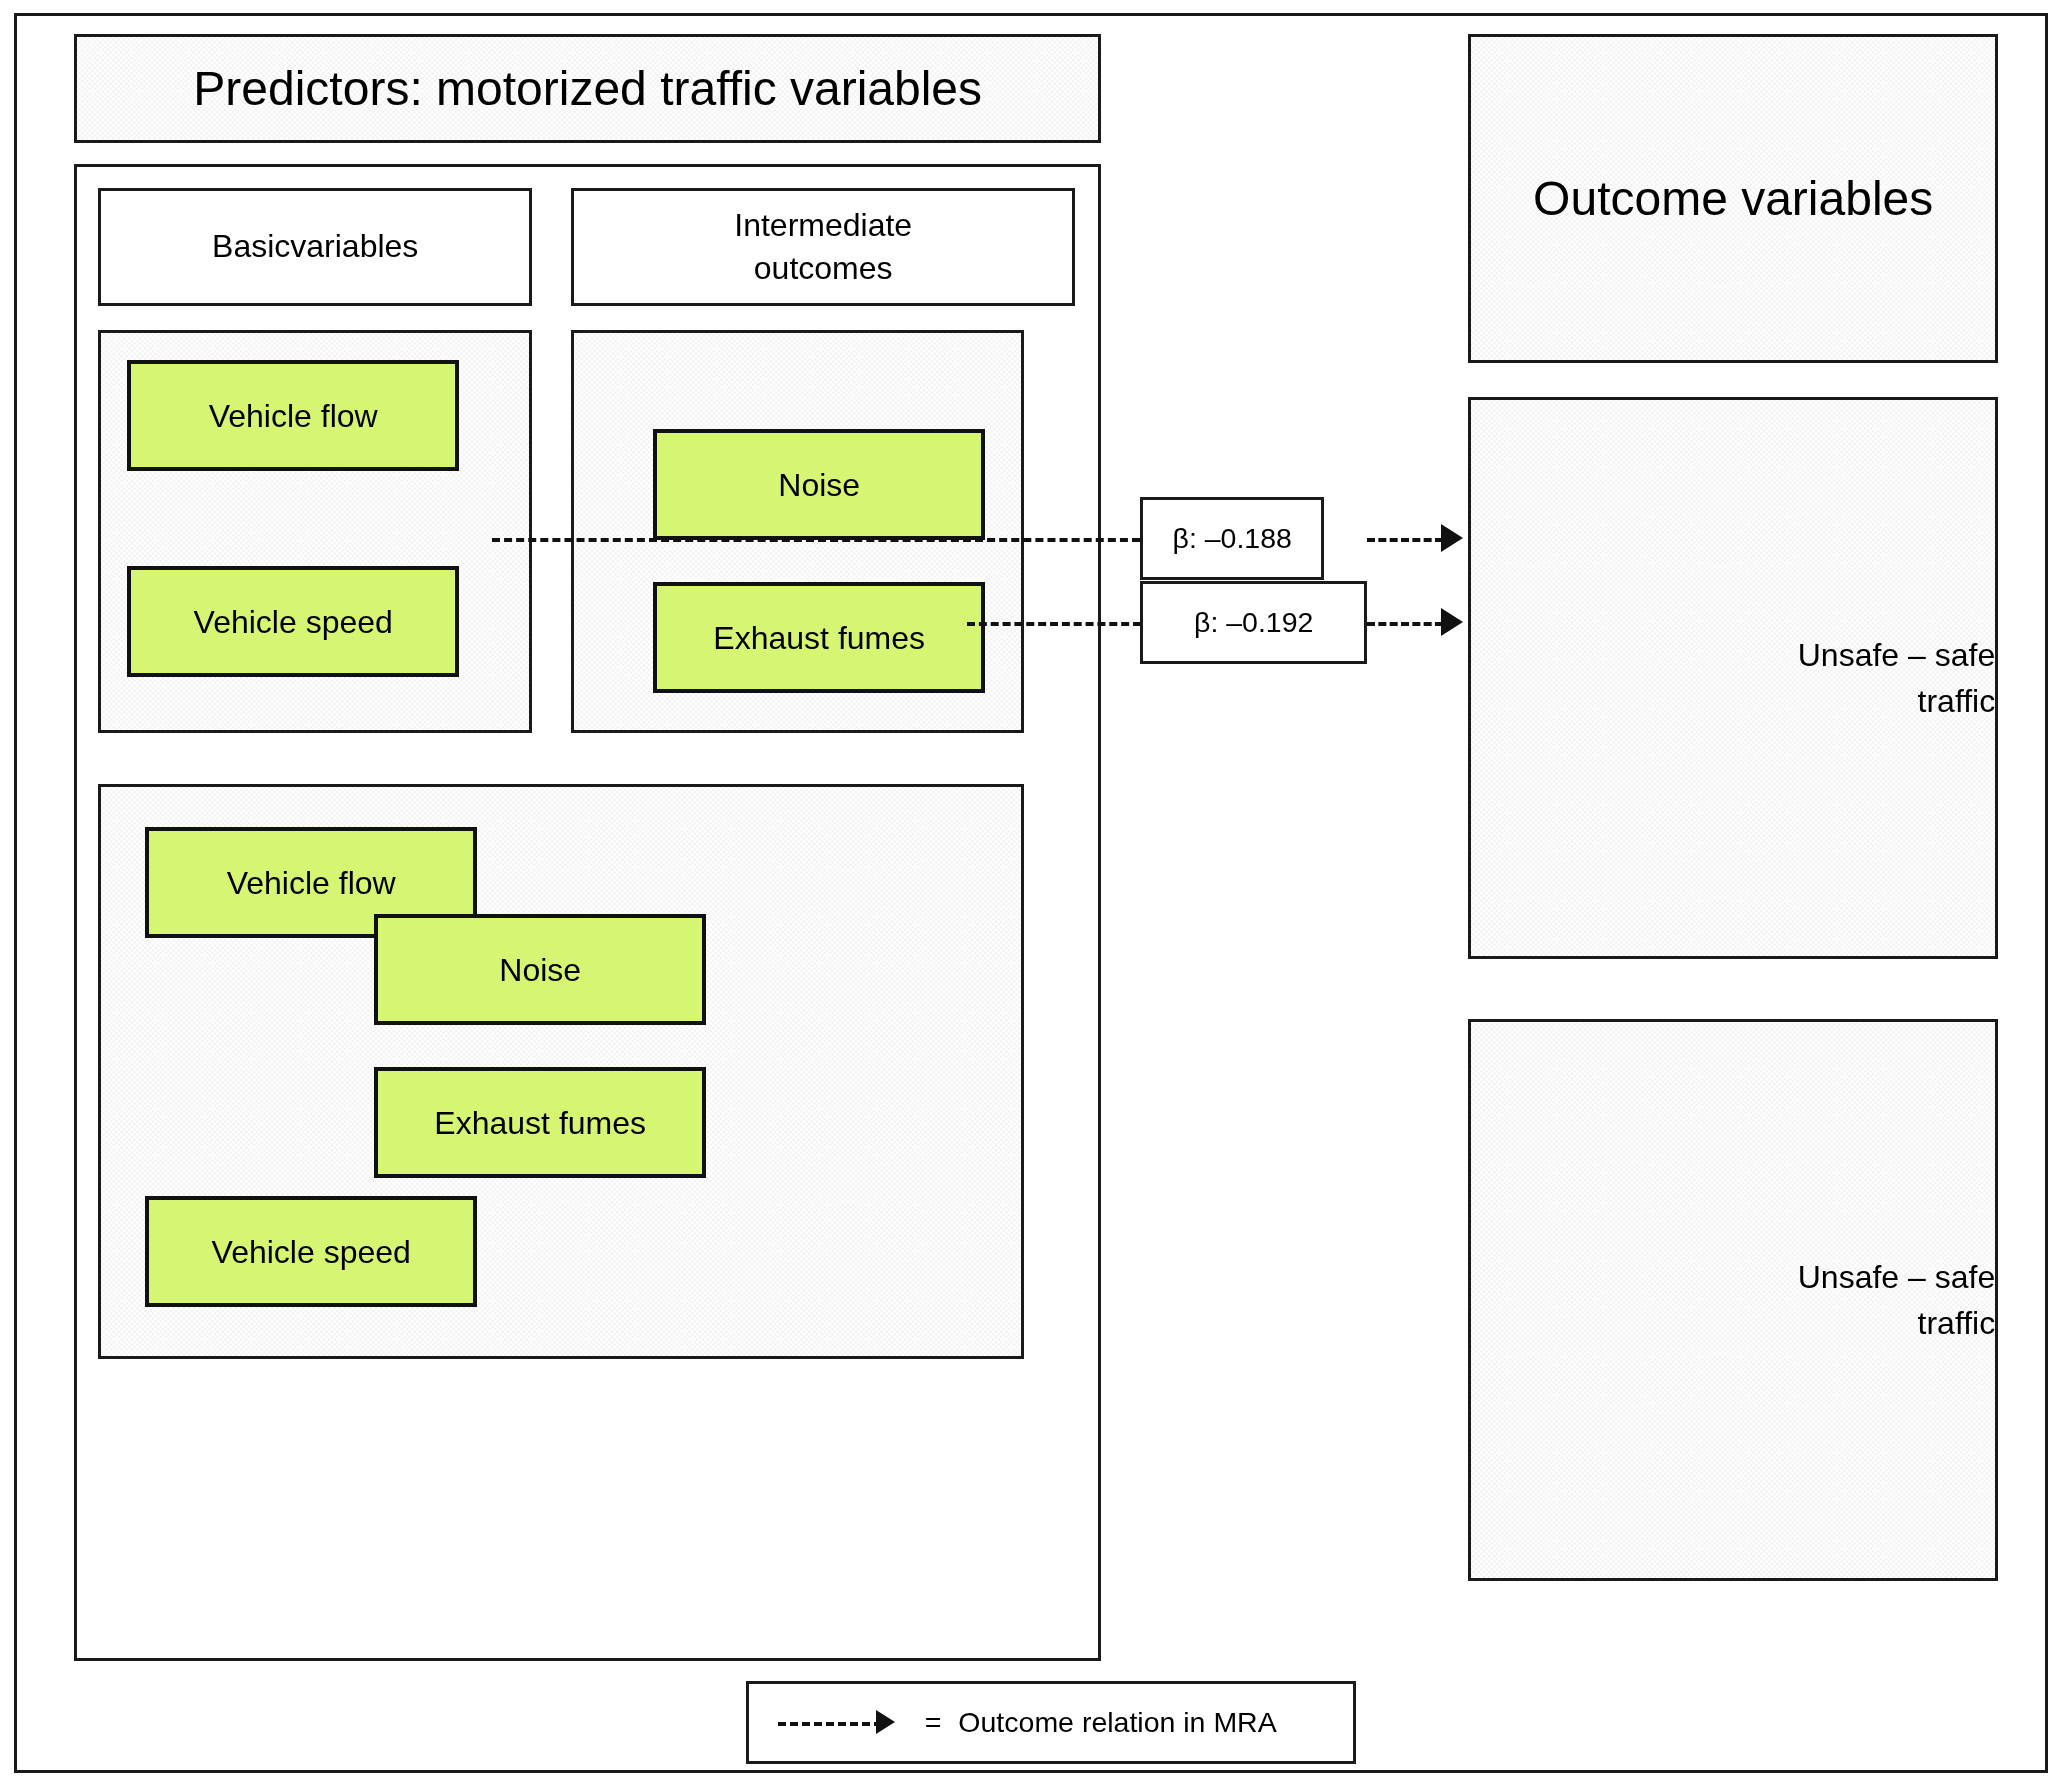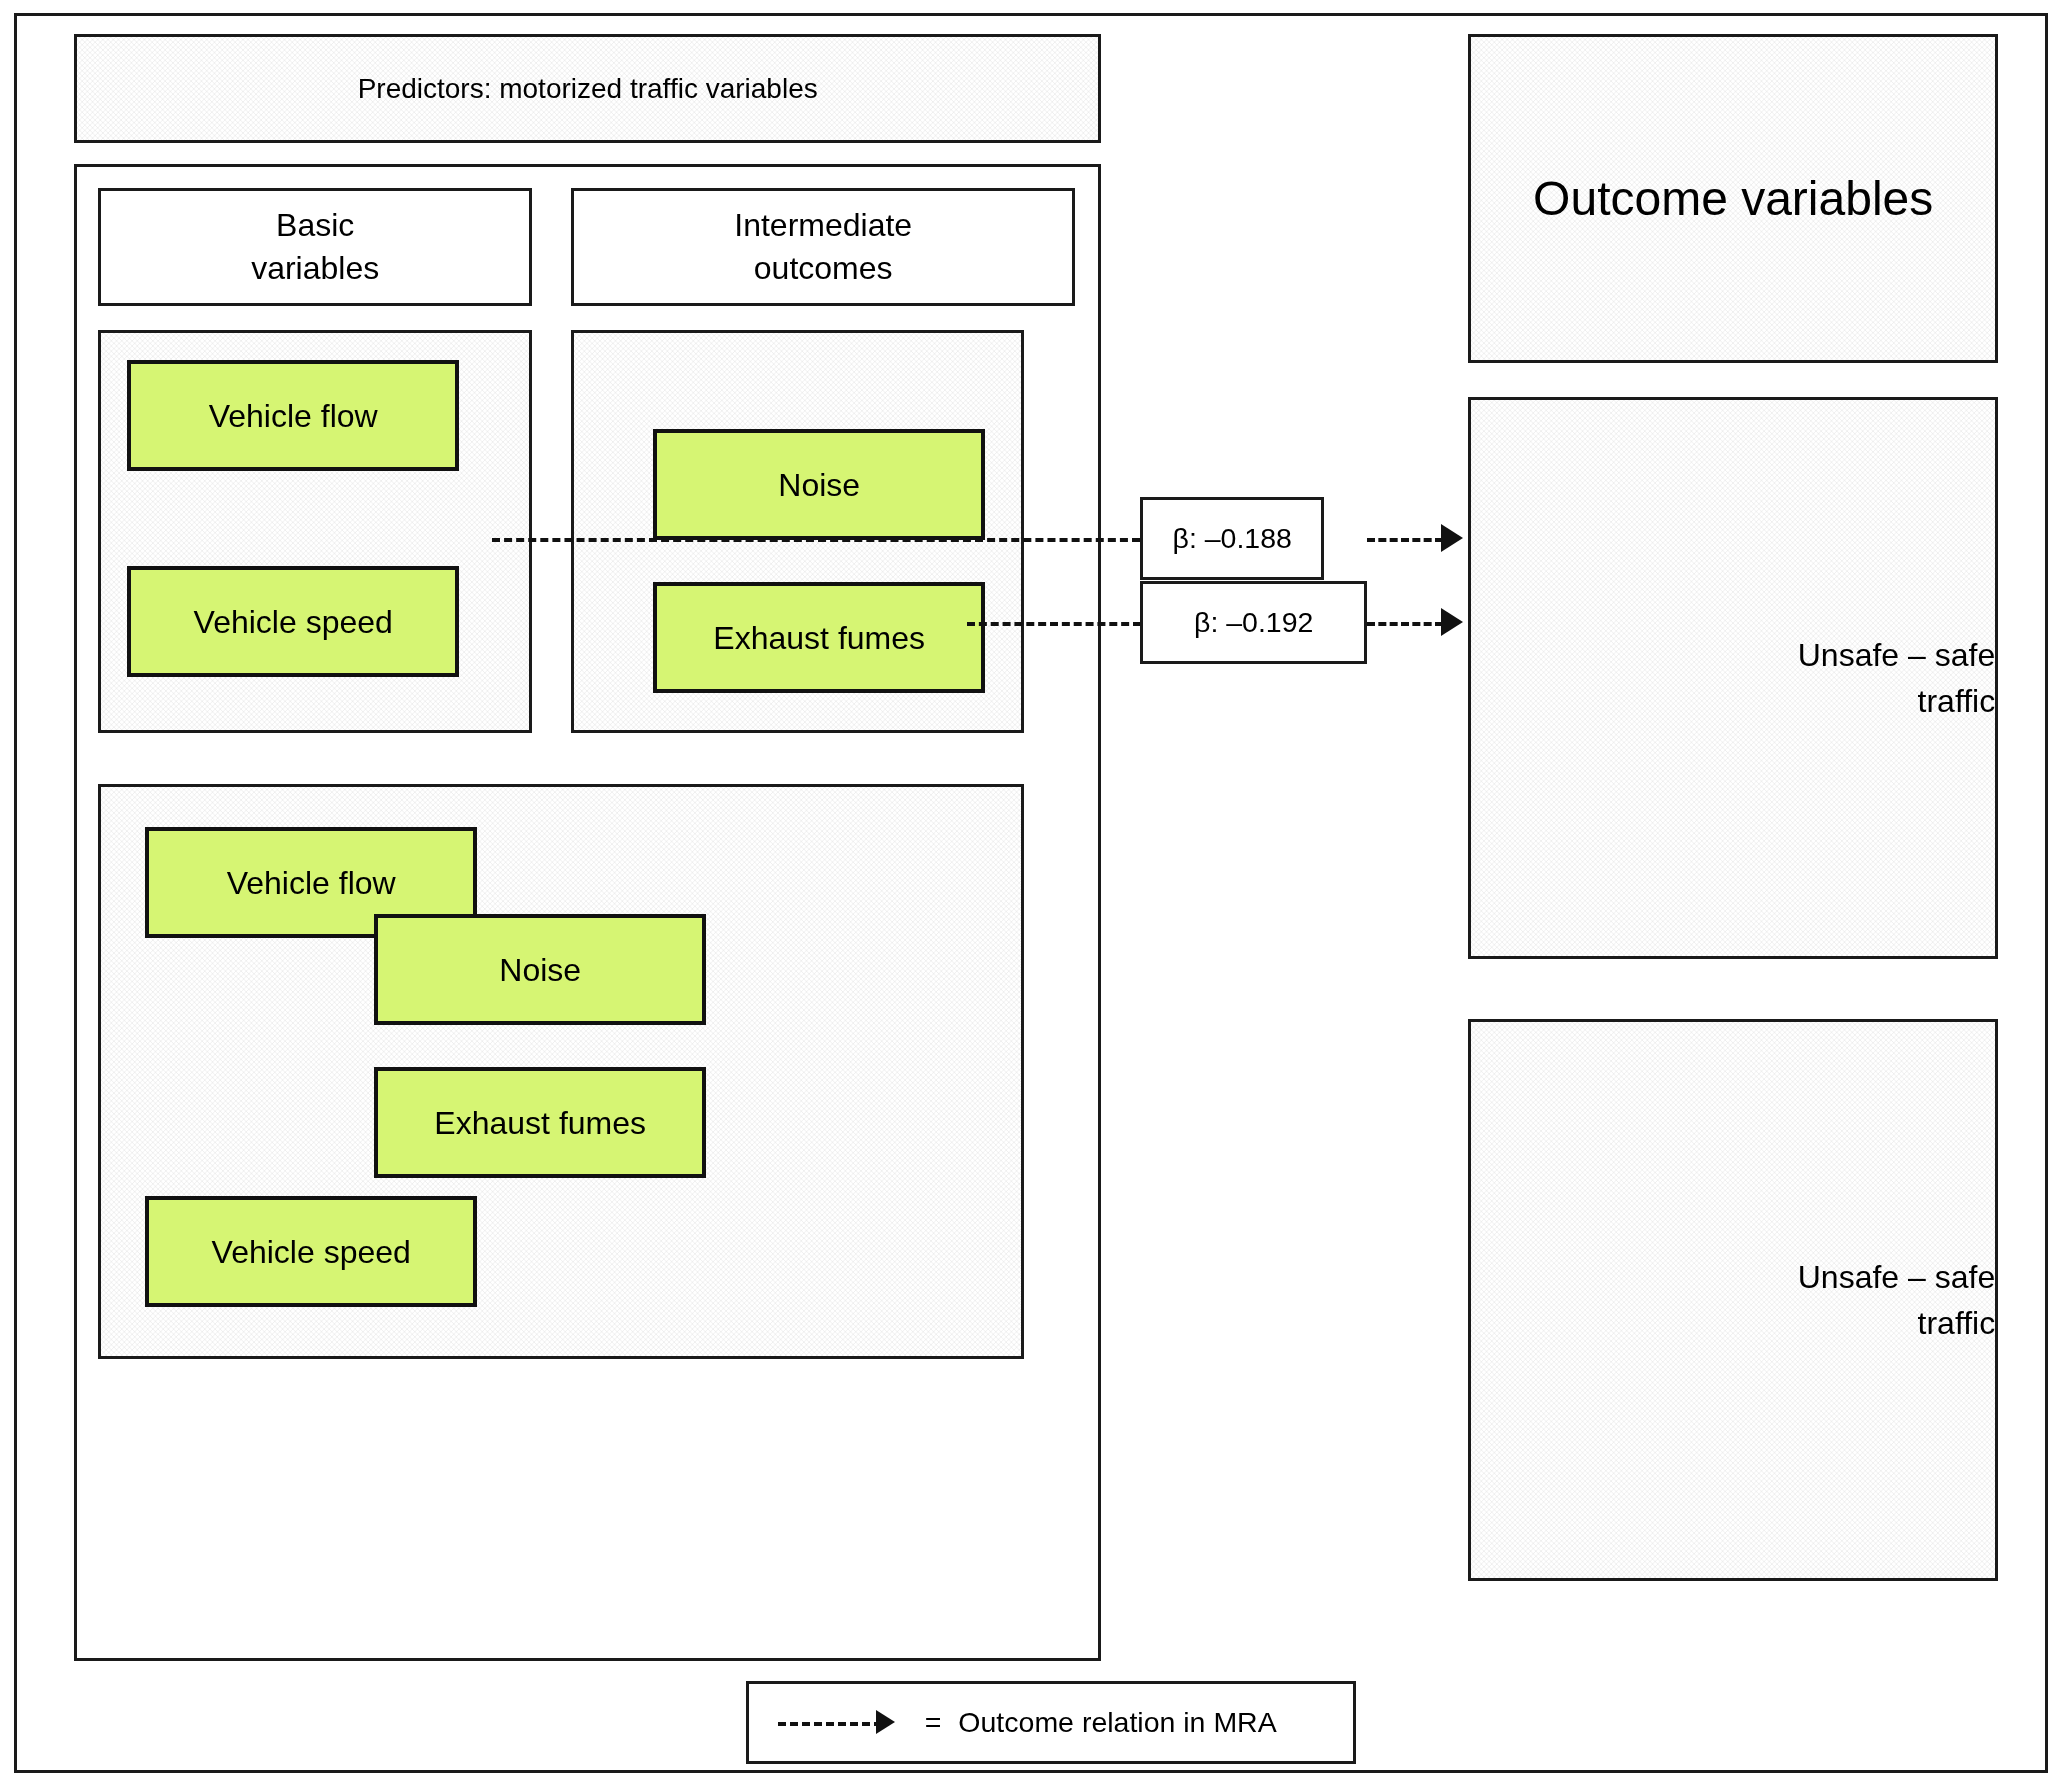--- a/index.html
+++ b/index.html
@@ -53,21 +53,21 @@
   }
 
   .white { background: #ffffff; }
 
   .green {
     background: #d6f573;
     border: 4.5px solid #111111;
   }
 
   
-  .t-header     { font-size: 28px; line-height: 1.25; }
+  .t-header     { font-size: 48px; line-height: 1.25; }
   .t-outcome    { font-size: 48px; line-height: 1.25; }
   .t-sublabel   { font-size: 32px; line-height: 1.35; }
   .t-node       { font-size: 32px; line-height: 1.25; }
   .t-beta       { font-size: 28.5px; line-height: 1.2; }
   .t-outcomebox { font-size: 32px; line-height: 1.45; align-items: flex-end; }
 
   
   .dash-line {
     position: absolute;
     height: 0;
@@ -118,21 +118,21 @@
 
 <div id="canvas">
   <div class="outer-frame">
 
     <div class="box stipple t-header" style="left: 57px; top: 18px; width: 1027px; height: 109px;">
       <span>Predictors: motorized traffic variables</span>
     </div>
 
     <div class="box white" style="left: 57px; top: 148px; width: 1027px; height: 1497px; display:block;">
 
-      <div class="box white t-sublabel" style="left: 21px; top: 21px; width: 434px; height: 118px; flex-direction: column;">
+      <div class="box white t-sublabel" style="left: 21px; top: 21px; width: 434px; height: 118px; flex-direction: row;">
         <span>Basic</span>
         <span>variables</span>
       </div>
 
       <div class="box white t-sublabel" style="left: 494px; top: 21px; width: 504px; height: 118px; flex-direction: column;">
         <span>Intermediate</span>
         <span>outcomes</span>
       </div>
 
       <div class="box stipple" style="left: 21px; top: 163px; width: 434px; height: 403px; display:block;">

